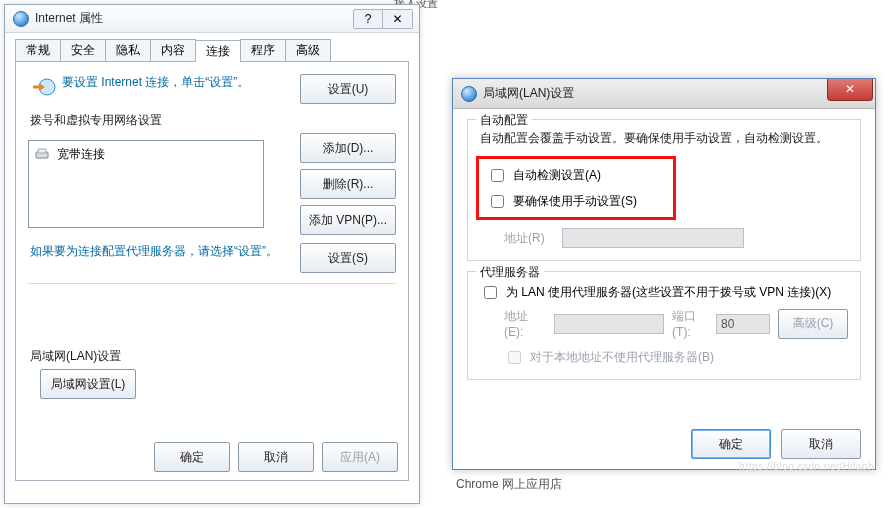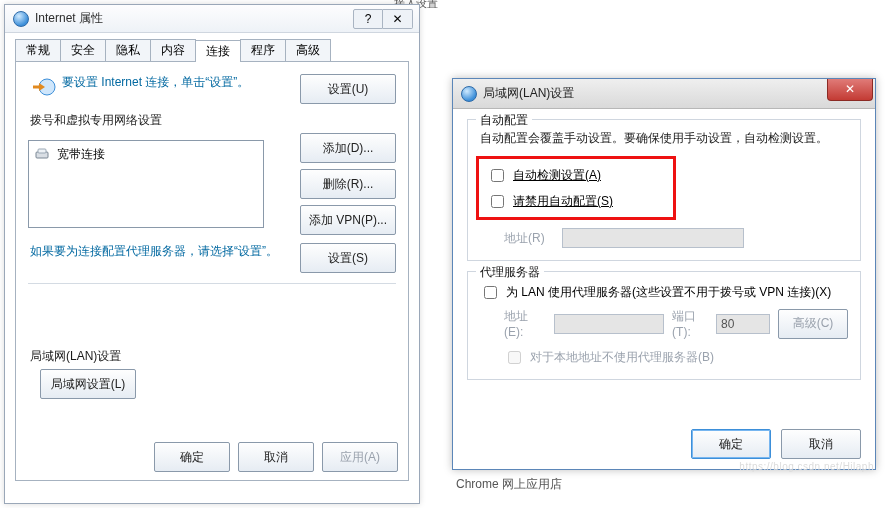--- a/index.html
+++ b/index.html
@@ -88,21 +88,21 @@
     margin:10px 14px 4px 14px; border:1px solid #cfd6df; padding:10px 12px 12px 12px;
     position:relative;
   }
   .group > .legend {
     position:absolute; top:-8px; left:8px; background:#fff; padding:0 4px; color:#111;
   }
   .note { color:#222; margin-bottom:10px; line-height:16px;}
   .chk-row { display:flex; align-items:center; gap:6px; height:20px;}
   .chk-row input[type=checkbox]{ width:13px; height:13px; }
   .chk-row.disabled { color:#9aa2ad; }
-  .redbox { border:3px solid #e11; padding:6px 8px; width:200px; margin:4px 0 8px -4px;text-decoration:underline;}
+  .redbox { border:3px solid #e11; padding:6px 8px; width:200px; margin:4px 0 8px -4px;}
   .field-row { display:flex; align-items:center; gap:8px; margin-top:6px; padding-left:24px;}
   .field-row label { color:#9aa2ad; width:50px; }
   .field-row input[type=text]{
     height:20px; border:1px solid #b7c0cc; background:#e5e5e5; padding:0 4px;
   }
   .addr-input { width:182px;}
   .addr2-input { width:110px;}
   .port-input { width:54px;}
   .lan-ok { position:absolute; right:14px; bottom:10px; display:flex; gap:10px;}
   .btn.default { border-color:#3d8fd9; box-shadow:inset 0 0 0 1px #77b6f0;}
@@ -220,21 +220,21 @@
     <span class="legend">自动配置</span>
     <div class="note">自动配置会覆盖手动设置。要确保使用手动设置，自动检测设置。</div>
 
     <div class="redbox">
       <div class="chk-row">
         <input type="checkbox" style="">
         <span>自动检测设置(A)</span>
       </div>
       <div class="chk-row" style="margin-top:6px;">
         <input type="checkbox" style="">
-        <span>请禁用自动配置(S)</span>
+        <span>要确保使用手动设置(S)</span>
       </div>
     </div>
 
     <div class="field-row">
       <label>地址(R)</label>
       <input type="text" class="addr-input" disabled="" style="">
     </div>
   </div>
 
   <div class="group">

